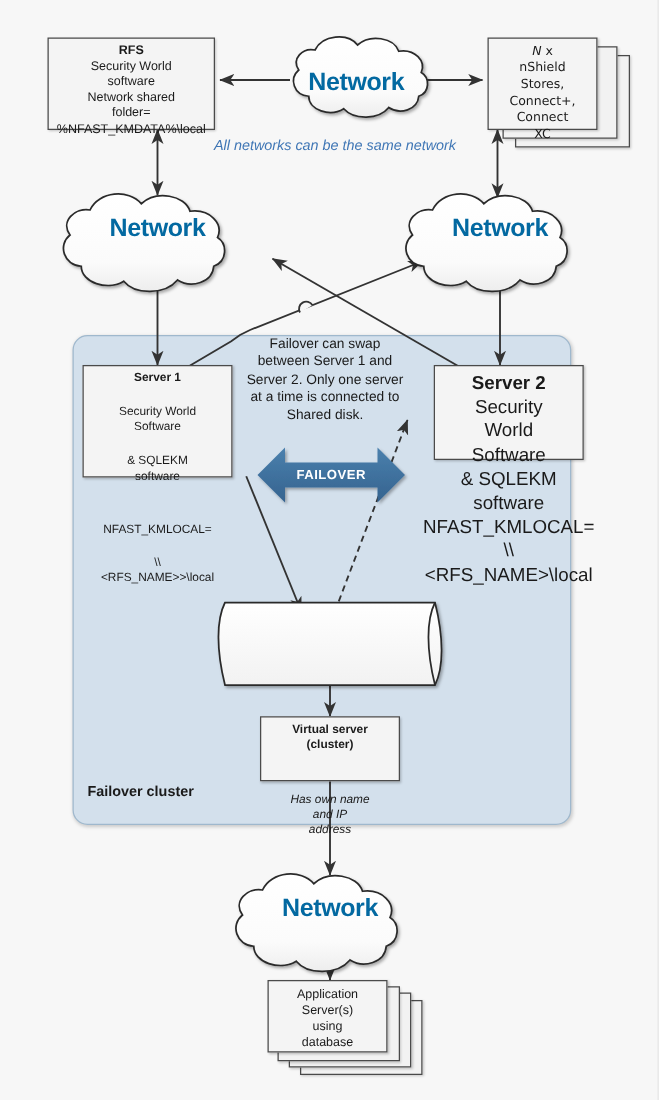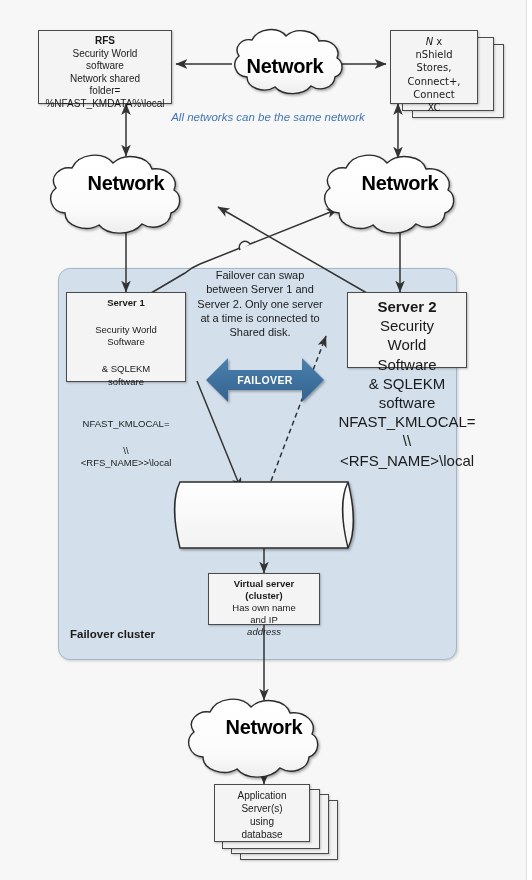--- a/index.html
+++ b/index.html
@@ -101,21 +101,21 @@
   
   .cloud { position: absolute; }
   .cloud .cloud-text {
     position: absolute;
     left: 0; top: 0;
     width: 100%; height: 100%;
     display: flex;
     align-items: center;
     justify-content: center;
     font-weight: bold;
-    color: #000000;
+    color: #0369a1;
     letter-spacing: -0.3px;
   }
 
   
   #shared-disk {
     position: absolute;
     left: 168px; top: 482px;
     width: 192px; height: 66px;
   }
   #shared-disk .disk-text {
@@ -314,21 +314,21 @@
     <span class="ln">\\&lt;RFS_NAME&gt;\local</span>
   </div>
 
   <div id="failover-arrow">
     <div class="fo-text">FAILOVER</div>
   </div>
 
 
   <div class="node box" style="left:208px; top:573px; width:112px; height:52px; font-size:9.5px; line-height:1.25;">
     <span class="ttl">Virtual server (cluster)</span>
-    <span class="ln" style="">Has own name and IP</span>
+    <span class="ln" style="font-style:italic;margin-top:32px;">Has own name and IP</span>
     <span class="ln" style="font-style:italic;">address</span>
   </div>
 
   <div class="stack-shadow" style="left:240px; top:800px; width:96px; height:58px;"></div>
   <div class="stack-shadow" style="left:231px; top:794px; width:96px; height:58px;"></div>
   <div class="stack-shadow" style="left:222px; top:789px; width:96px; height:58px;"></div>
   <div class="node box" style="left:214px; top:784px; width:96px; height:58px; font-size:10px; line-height:1.3;">
     <span class="ln">Application</span>
     <span class="ln">Server(s) using</span>
     <span class="ln">database</span>

